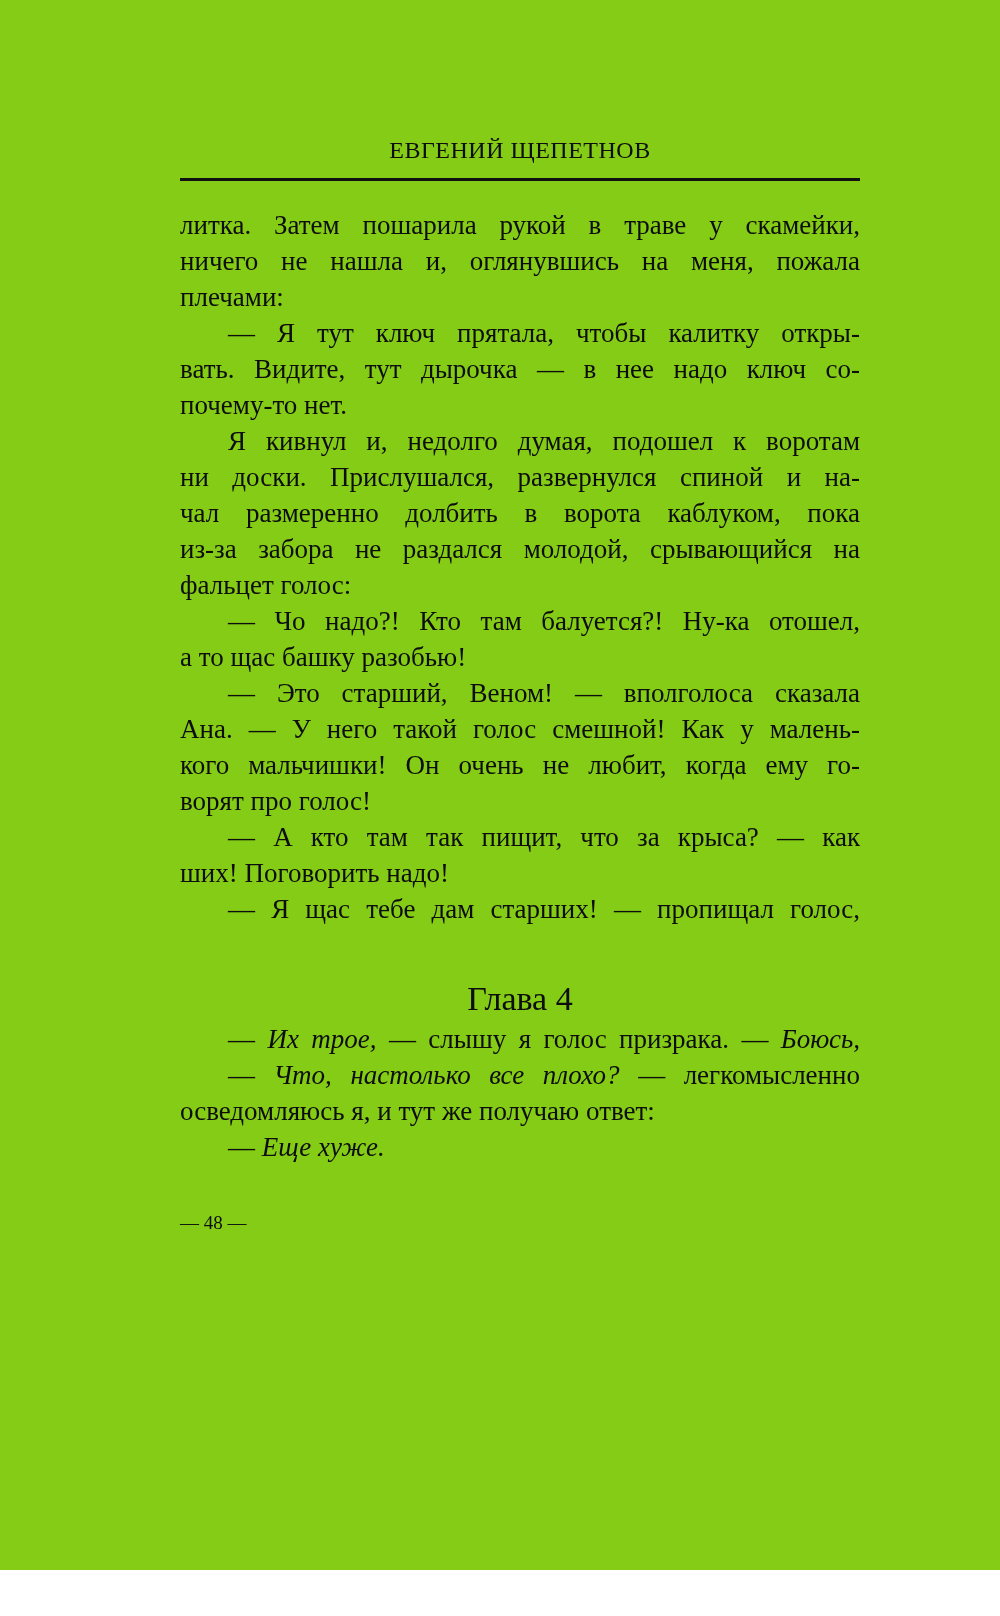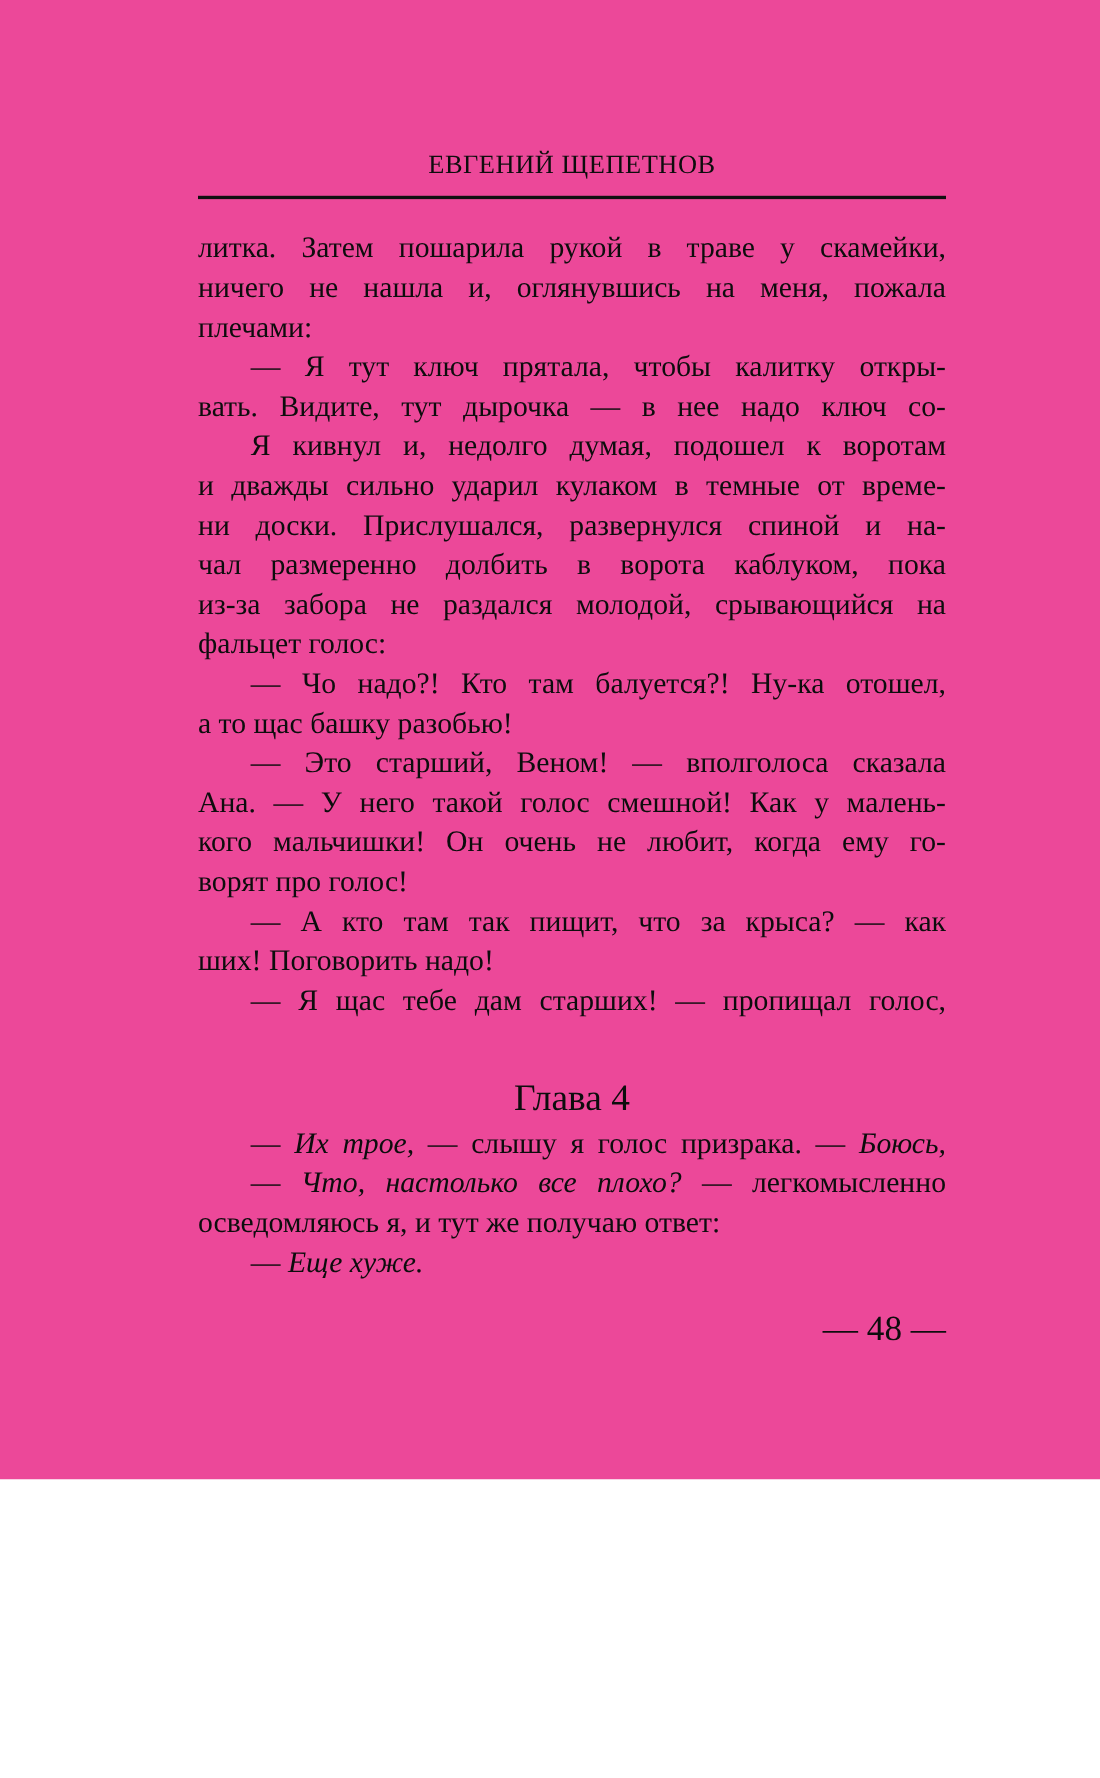--- a/index.html
+++ b/index.html
@@ -3,22 +3,22 @@
 <meta charset="utf-8">
 <style>
   html, body {
     margin: 0;
     padding: 0;
     background: #ffffff;
   }
   .page {
     position: relative;
     width: 1000px;
-    height: 1345px;
-    background: #ec4899;
+    height: 1570px;
+    background: #84cc16;
     color: #0d0d0d;
     font-family: "Liberation Serif", "DejaVu Serif", serif;
     overflow: hidden;
   }
   .content {
     position: absolute;
     left: 180px;
     top: 0;
     width: 680px;
   }
@@ -59,45 +59,45 @@
     margin-top: 50px;
     font-size: 34px;
     line-height: 44px;
     font-weight: normal;
     text-align: center;
     color: #0d0d0d;
   }
   .chapter-lines {
   }
   .page-footer {
-    margin-top: 24px;
-    text-align: right;
-    font-size: 32px;
+    margin-top: 40px;
+    text-align: left;
+    font-size: 19px;
     line-height: 36px;
     color: #0d0d0d;
   }
 </style>
 </head>
 <body>
 
 <div class="page">
   <div class="content">
 
     <div class="running-header">ЕВГЕНИЙ ЩЕПЕТНОВ</div>
 
     <div class="header-rule"></div>
 
     <div class="body-lines">
         <div class="line j"><span>литка. Затем пошарила рукой в траве у скамейки,</span></div>
         <div class="line j"><span>ничего не нашла и, оглянувшись на меня, пожала</span></div>
         <div class="line"><span>плечами:</span></div>
         <div class="line j ind"><span>— Я тут ключ прятала, чтобы калитку откры-</span></div>
         <div class="line j"><span>вать. Видите, тут дырочка — в нее надо ключ со-</span></div>
+        <div class="line"><span>почему-то нет.</span></div>
         <div class="line j ind"><span>Я кивнул и, недолго думая, подошел к воротам</span></div>
-        <div class="line j"><span>и дважды сильно ударил кулаком в темные от време-</span></div>
         <div class="line j"><span>ни доски. Прислушался, развернулся спиной и на-</span></div>
         <div class="line j"><span>чал размеренно долбить в ворота каблуком, пока</span></div>
         <div class="line j"><span>из-за забора не раздался молодой, срывающийся на</span></div>
         <div class="line"><span>фальцет голос:</span></div>
         <div class="line j ind"><span>— Чо надо?! Кто там балуется?! Ну-ка отошел,</span></div>
         <div class="line"><span>а то щас башку разобью!</span></div>
         <div class="line j ind"><span>— Это старший, Веном! — вполголоса сказала</span></div>
         <div class="line j"><span>Ана. — У него такой голос смешной! Как у малень-</span></div>
         <div class="line j"><span>кого мальчишки! Он очень не любит, когда ему го-</span></div>
         <div class="line"><span>ворят про голос!</span></div>

